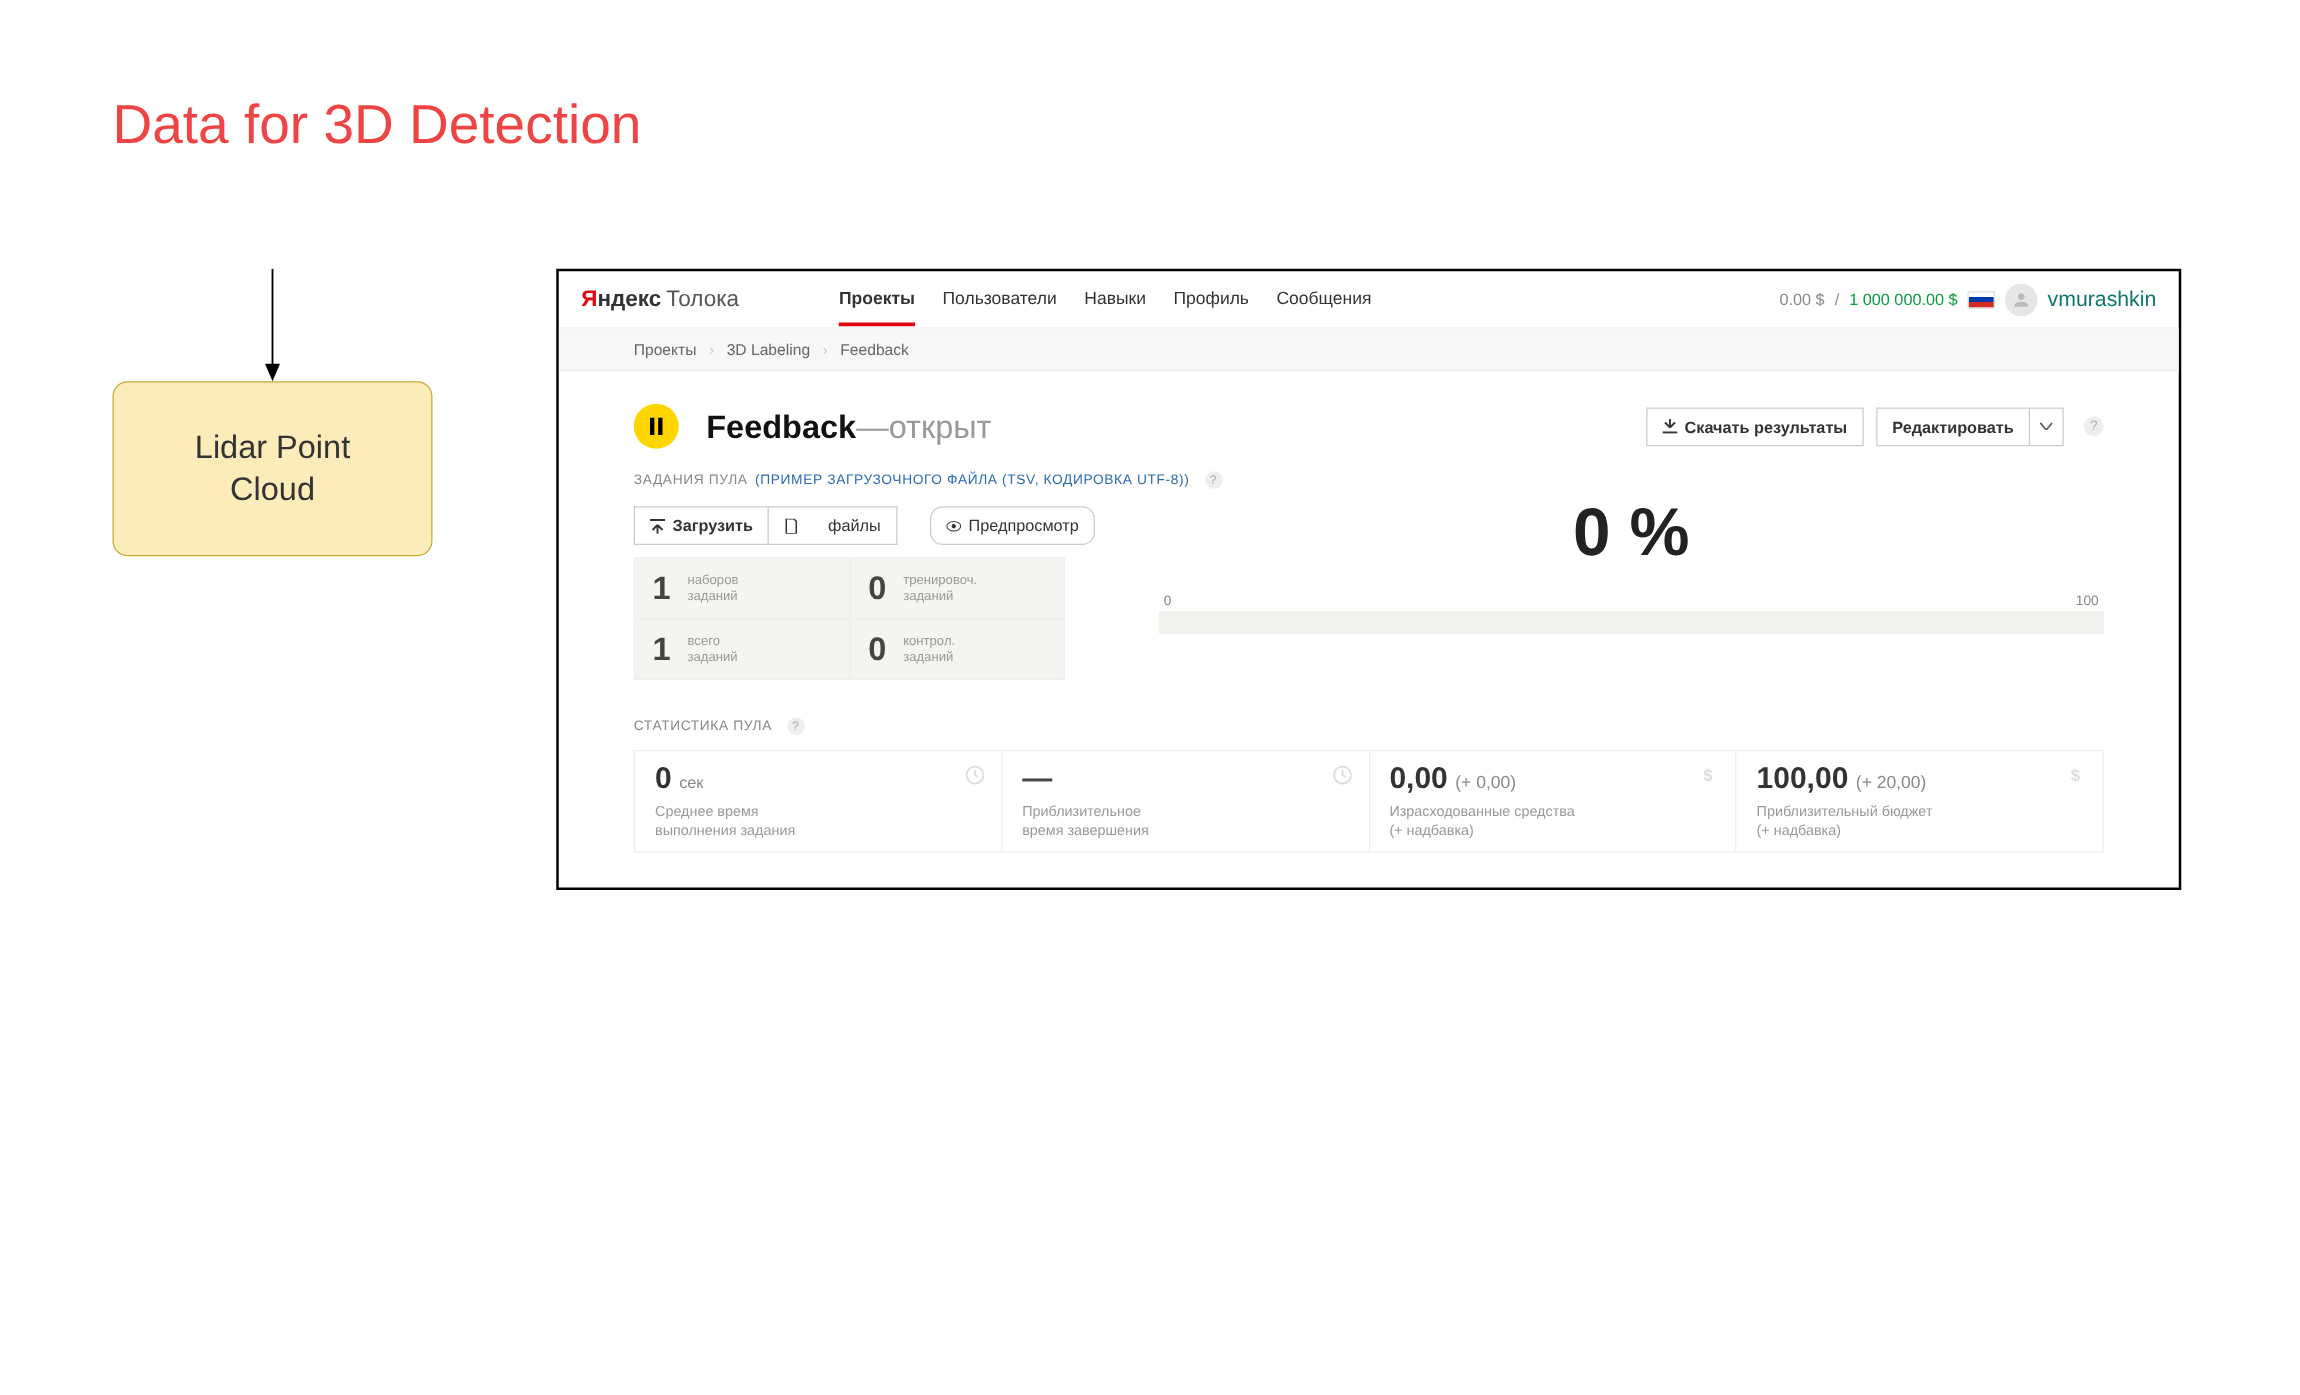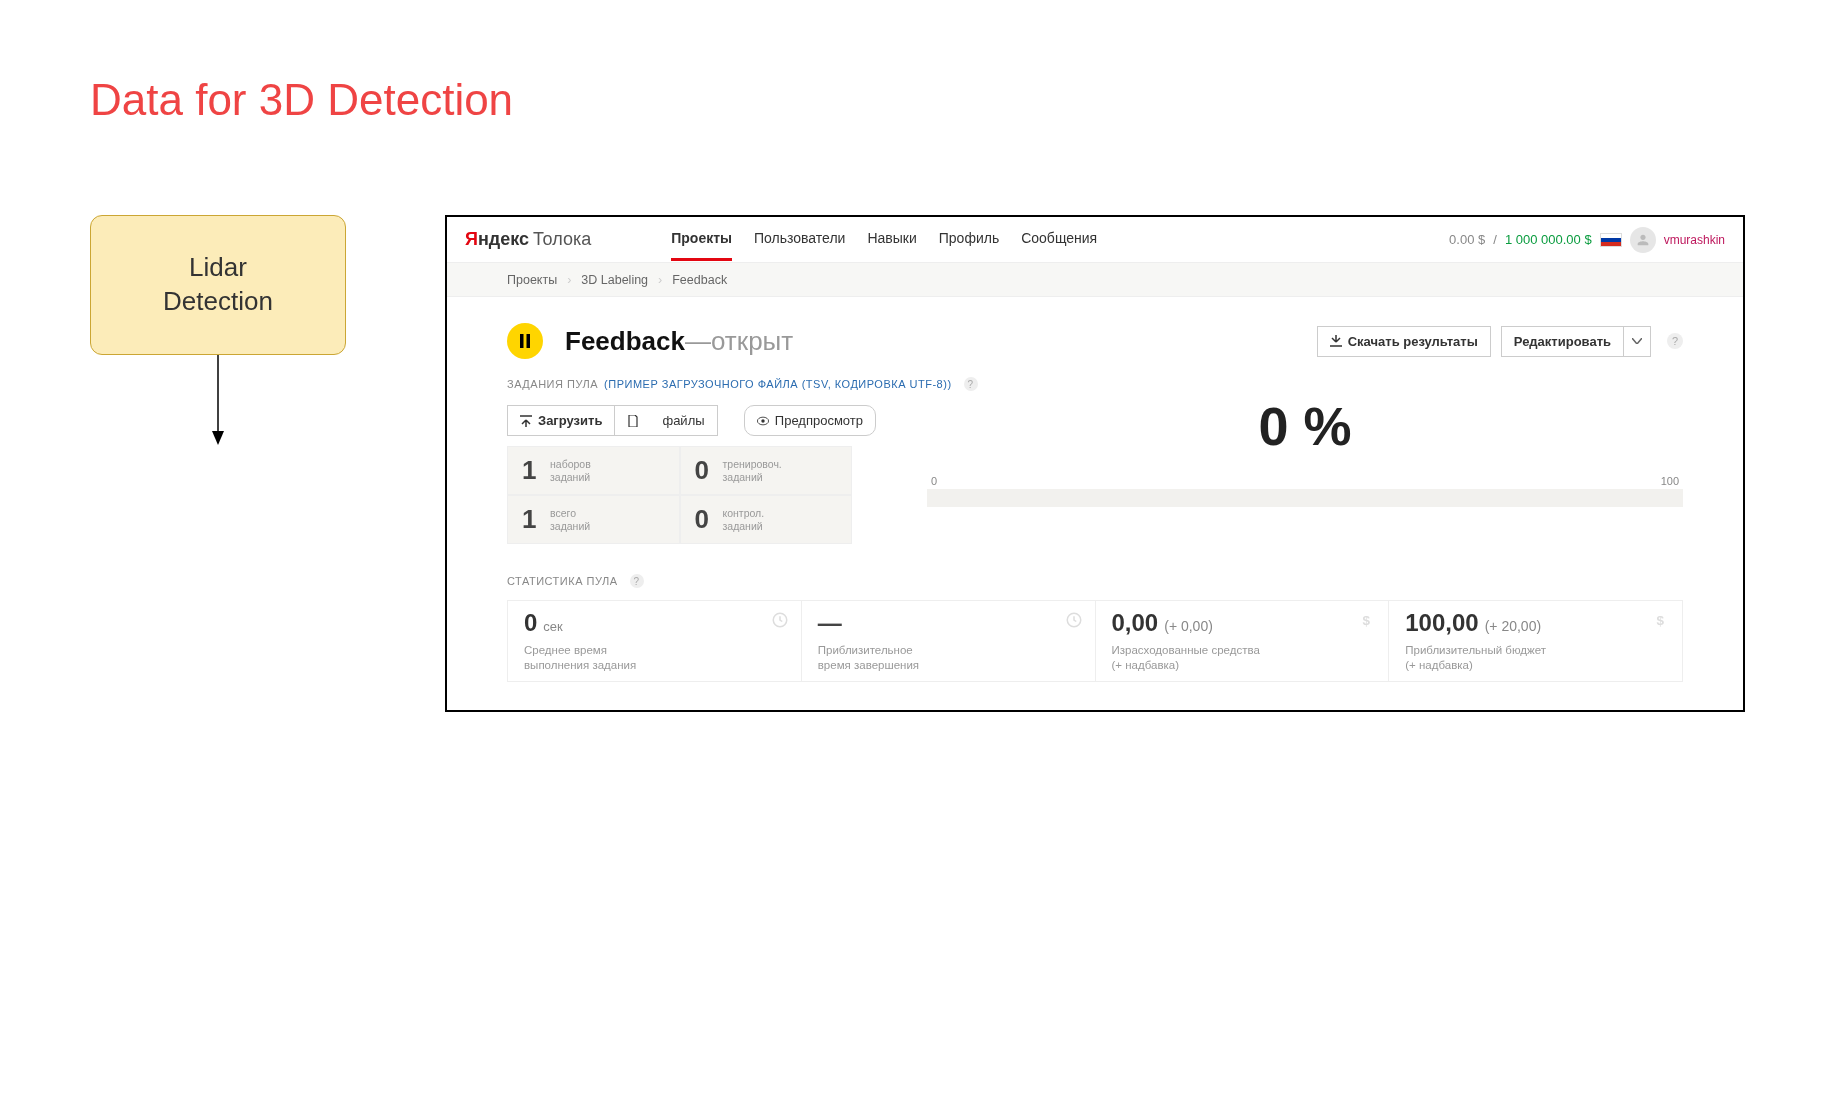--- a/index.html
+++ b/index.html
@@ -80,21 +80,21 @@
 .flag {
   width: 22px; height: 14px; display: inline-block;
   background: linear-gradient(to bottom, #fff 0 33%, #0039a6 33% 66%, #d52b1e 66% 100%);
   border: 1px solid #ddd;
 }
 .avatar {
   width: 26px; height: 26px; border-radius: 50%;
   background: #e6e6e6; display: flex; align-items:center; justify-content:center;
 }
 .avatar svg { width: 16px; height: 16px; fill: #bbb; }
-.username { color: #be185d; font-size: 12px; }
+.username { color: #0f766e; font-size: 17px; }
 
 .breadcrumb-bar {
   height: 34px; background: #f7f7f5; border-bottom: 1px solid #eee;
   display: flex; align-items: center; padding: 0 60px; gap: 10px;
   font-size: 12.5px; color: #666;
 }
 .breadcrumb-bar .crumb { color: #666; }
 .breadcrumb-bar .sep { color: #ccc; }
 
 .page-header {
@@ -183,29 +183,29 @@
 }
 .pool-stat .corner-icon svg { width:18px; height:18px; }
 .dash { font-size: 24px; font-weight: 700; color:#444; }
 </style>
 </head>
 <body>
 
 <div class="slide-title">Data for 3D Detection</div>
 
 <div class="diagram">
-  <div class="diagram-box">
-    <span style="white-space:pre-line">Lidar
-Detection</span>
-  </div>
   <div class="diagram-arrow">
     <svg width="20" height="90" viewBox="0 0 20 90">
       <line x1="10" y1="0" x2="10" y2="78" stroke="#000" stroke-width="1.5"></line>
       <polygon points="10,90 4,76 16,76" fill="#000"></polygon>
     </svg>
+  </div>
+  <div class="diagram-box">
+    <span style="white-space:pre-line">Lidar Point
+Cloud</span>
   </div>
 </div>
 
 <div class="app-frame">
 
   <div class="topbar">
     <span class="logo-yandex">
       <span class="ya">Я</span><span>ндекс</span>
     </span>
     <span class="logo-toloka">Толока</span>

